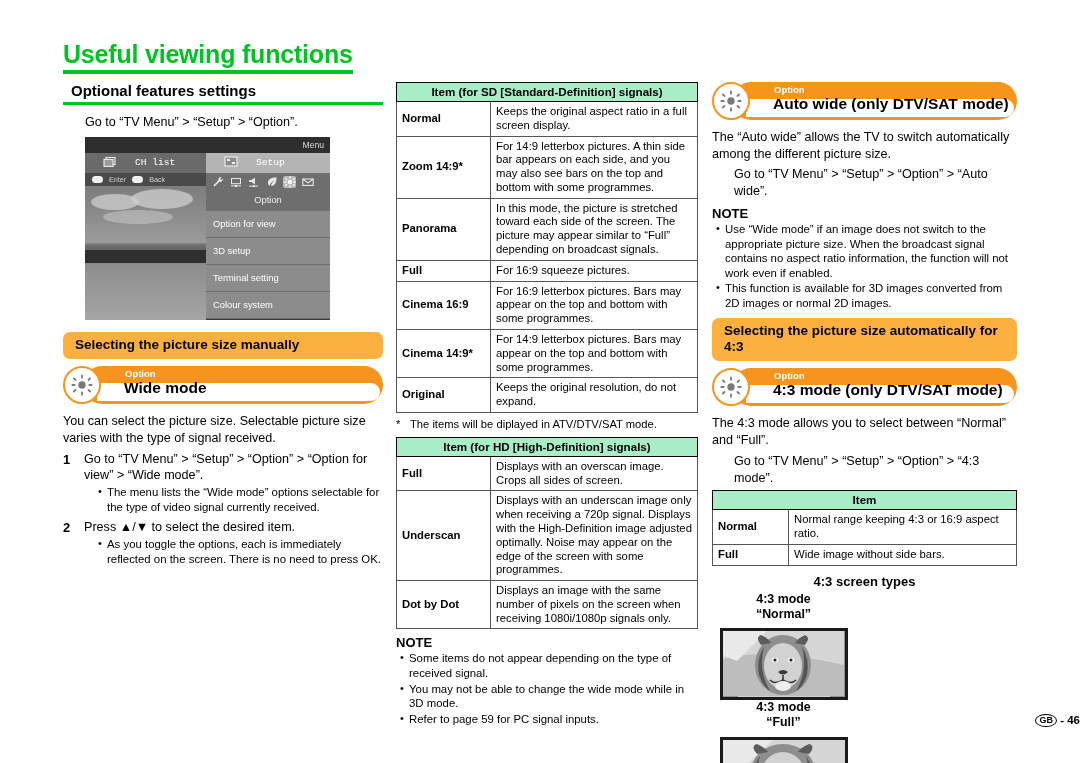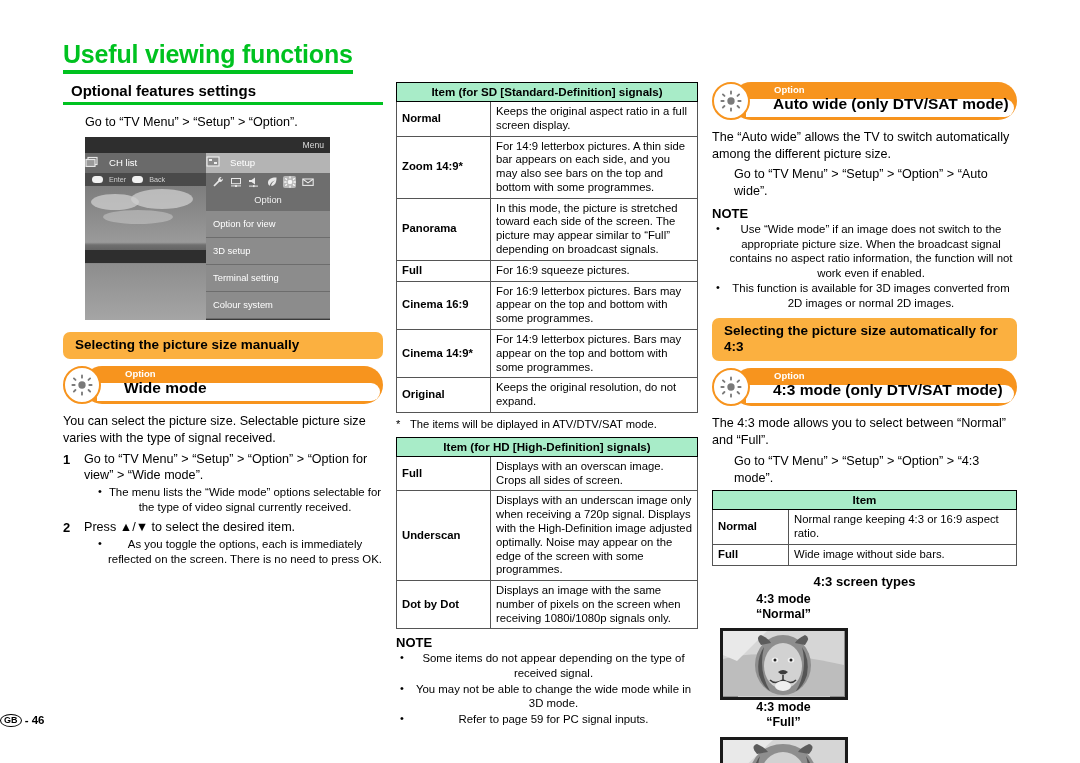--- a/index.html
+++ b/index.html
@@ -60,21 +60,21 @@
   .option-pill .pill-title{
     position:absolute;left:61px;top:13px;font-size:15.5px;font-weight:bold;color:#000;
     white-space:nowrap;
   }
 
   
   .body-txt{font-size:12.6px;line-height:1.33;color:#000;margin:0 0 4px 0;}
   .indent-txt{font-size:12.6px;line-height:1.33;margin:2px 0 4px 22px;}
   .num-step{position:relative;padding-left:21px;font-size:12.6px;line-height:1.33;margin-top:2px;}
   .num-step .num{position:absolute;left:0;top:0;font-weight:bold;font-size:13px;}
-  .bullets{list-style:none;margin:1px 0 0 0;padding:0 0 0 14px;text-align:center;}
+  .bullets{list-style:none;margin:1px 0 0 0;padding:0 0 0 14px;}
   .bullets li{
     position:relative;font-size:11.4px;line-height:1.28;margin-bottom:1px;padding-left:9px;
   }
   .bullets li:before{
     content:"\2022";position:absolute;left:0;top:-1px;font-size:11px;
   }
   .note-head{font-size:13px;font-weight:bold;margin:6px 0 1px 0;}
 
   
   table.tbl{
@@ -97,22 +97,22 @@
 
   
   .tvmenu{
     position:relative;width:245px;height:183px;background:#3a3a3a;
     margin:6px 0 0 22px;overflow:hidden;font-size:9px;color:#e8e8e8;
   }
   .tv-topbar{position:absolute;left:0;top:0;width:100%;height:32px;background:#2e2e2e;}
   .tv-topbar .mlabel{position:absolute;right:6px;top:3px;font-size:8.6px;color:#dcdcdc;}
   .tv-tabs{position:absolute;left:0;top:16px;width:100%;height:20px;}
   .tv-tab{
-    position:absolute;top:0;height:20px;display:flex;align-items:center;gap:10px;
-    padding-left:0;font-size:9.6px;
+    position:absolute;top:0;height:20px;display:flex;align-items:center;gap:18px;
+    padding-left:18px;font-size:9.6px;font-family:Liberation Mono, monospace;
   }
   .tv-tab.chlist{left:0;width:121px;background:#6a6a6a;color:#ffffff;}
   .tv-tab.setup{left:121px;width:124px;background:#b4b4b4;color:#ffffff;}
   .tv-hint{position:absolute;left:0;top:36px;width:121px;height:13px;background:#4a4a4a;
            display:flex;align-items:center;gap:6px;padding-left:7px;font-size:7.2px;color:#d0d0d0;}
   .keycap{display:inline-block;width:11px;height:7px;border-radius:4px;background:#f2f2f2;}
   .tv-photo{
     position:absolute;left:0;top:49px;width:121px;height:134px;
     background:
       linear-gradient(#7d7d7d 0%, #9a9a9a 42%, #6f6f6f 44%, #4a4a4a 56%, #8d8d8d 58%, #a5a5a5 100%);
@@ -146,21 +146,21 @@
     position:relative;overflow:hidden;background:#cfcfcf;box-sizing:border-box;
   }
   .st-frame .sidebar-l,.st-frame .sidebar-r{
     position:absolute;top:0;bottom:0;width:15px;background:#8e8e8e;
   }
   .st-frame .sidebar-l{left:0;} .st-frame .sidebar-r{right:0;}
   .st-frame svg{position:absolute;left:0;top:0;}
 
   
   .footer{
-    position:absolute;left:0;right:0;top:714px;text-align:left;
+    position:absolute;left:0;right:0;top:714px;text-align:right;
     font-size:11.5px;font-weight:bold;
   }
   .gbmark{
     display:inline-block;border:1.4px solid #000;border-radius:50%;
     padding:0px 3px;font-size:9px;font-weight:bold;line-height:11px;vertical-align:1px;
   }
 </style>
 </head>
 <body>
 

